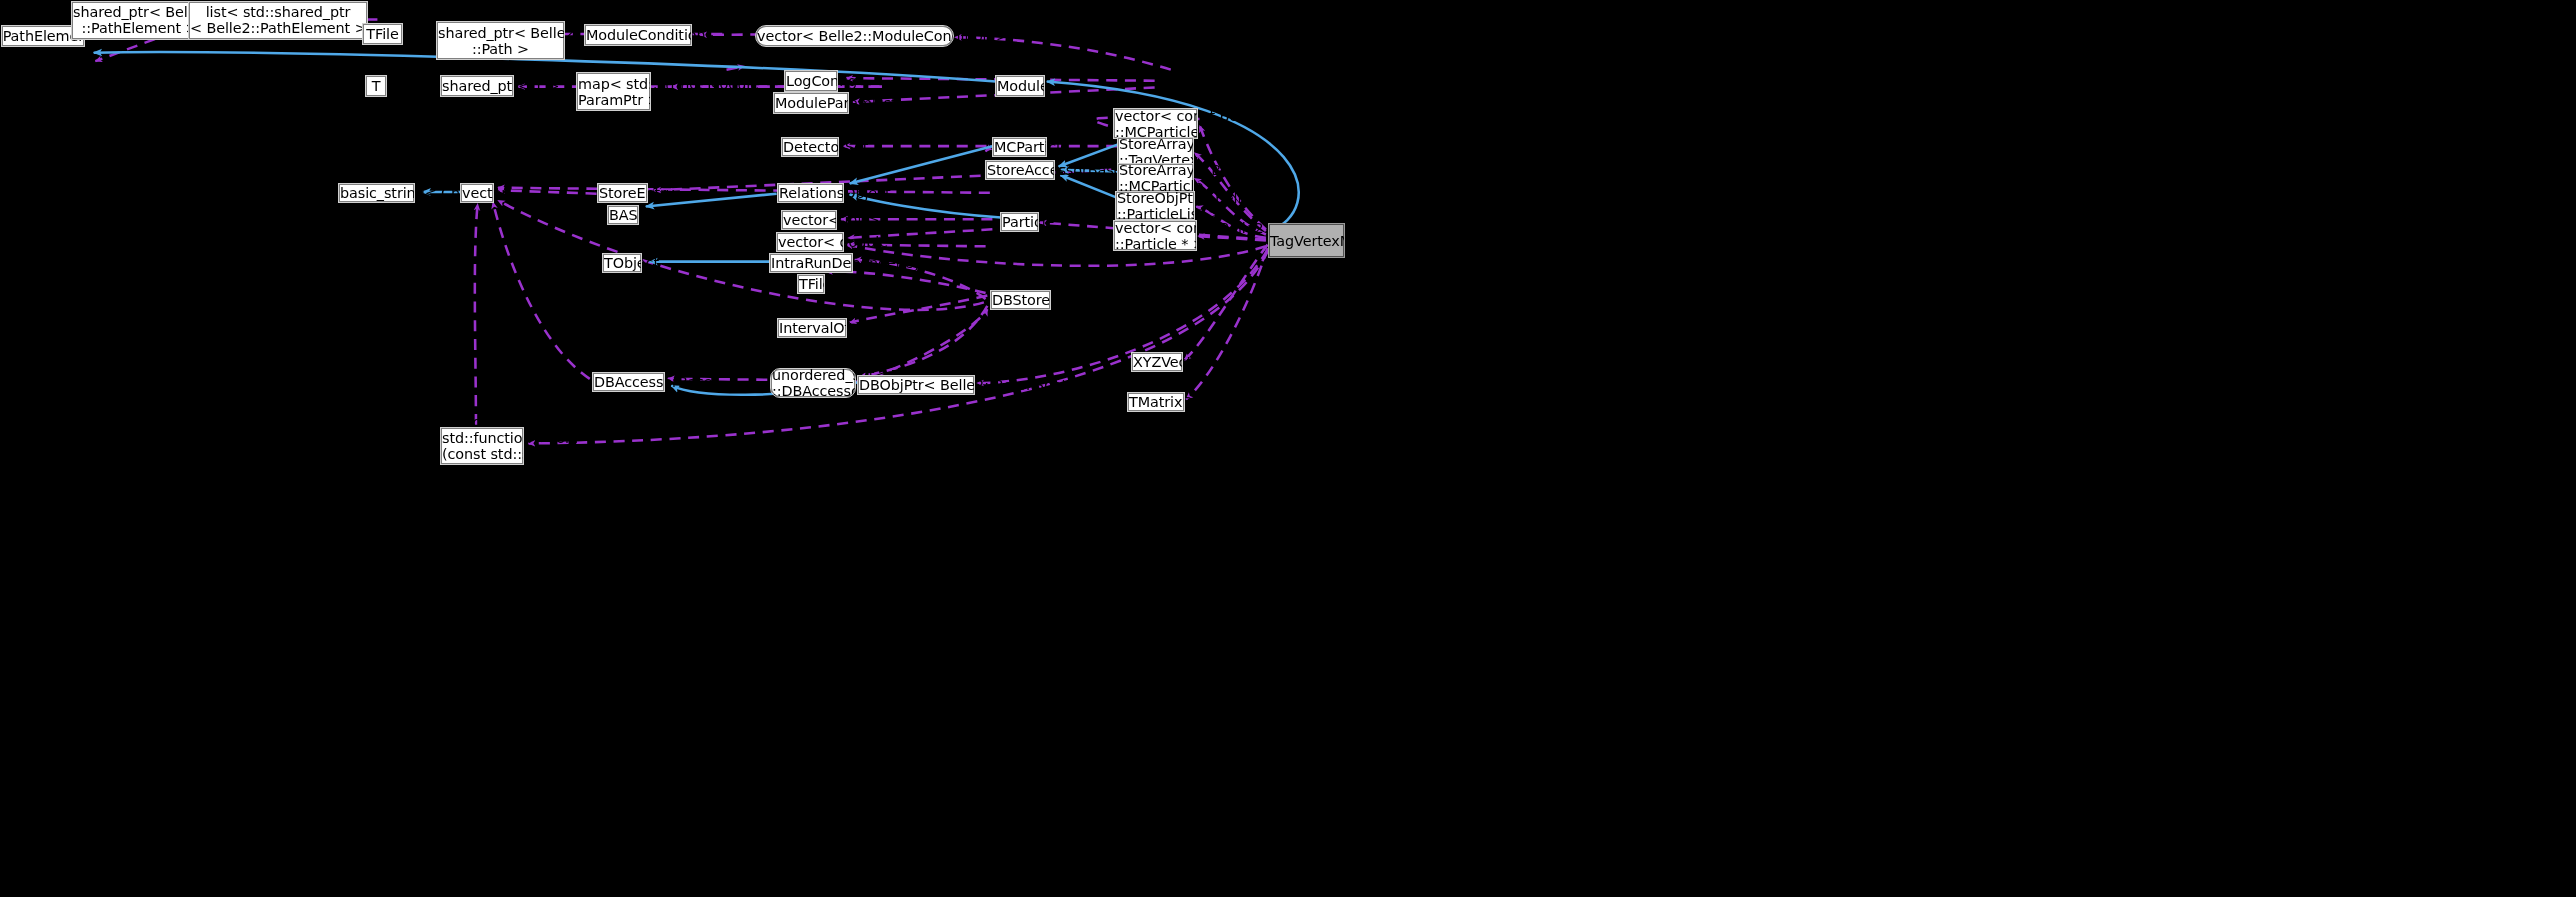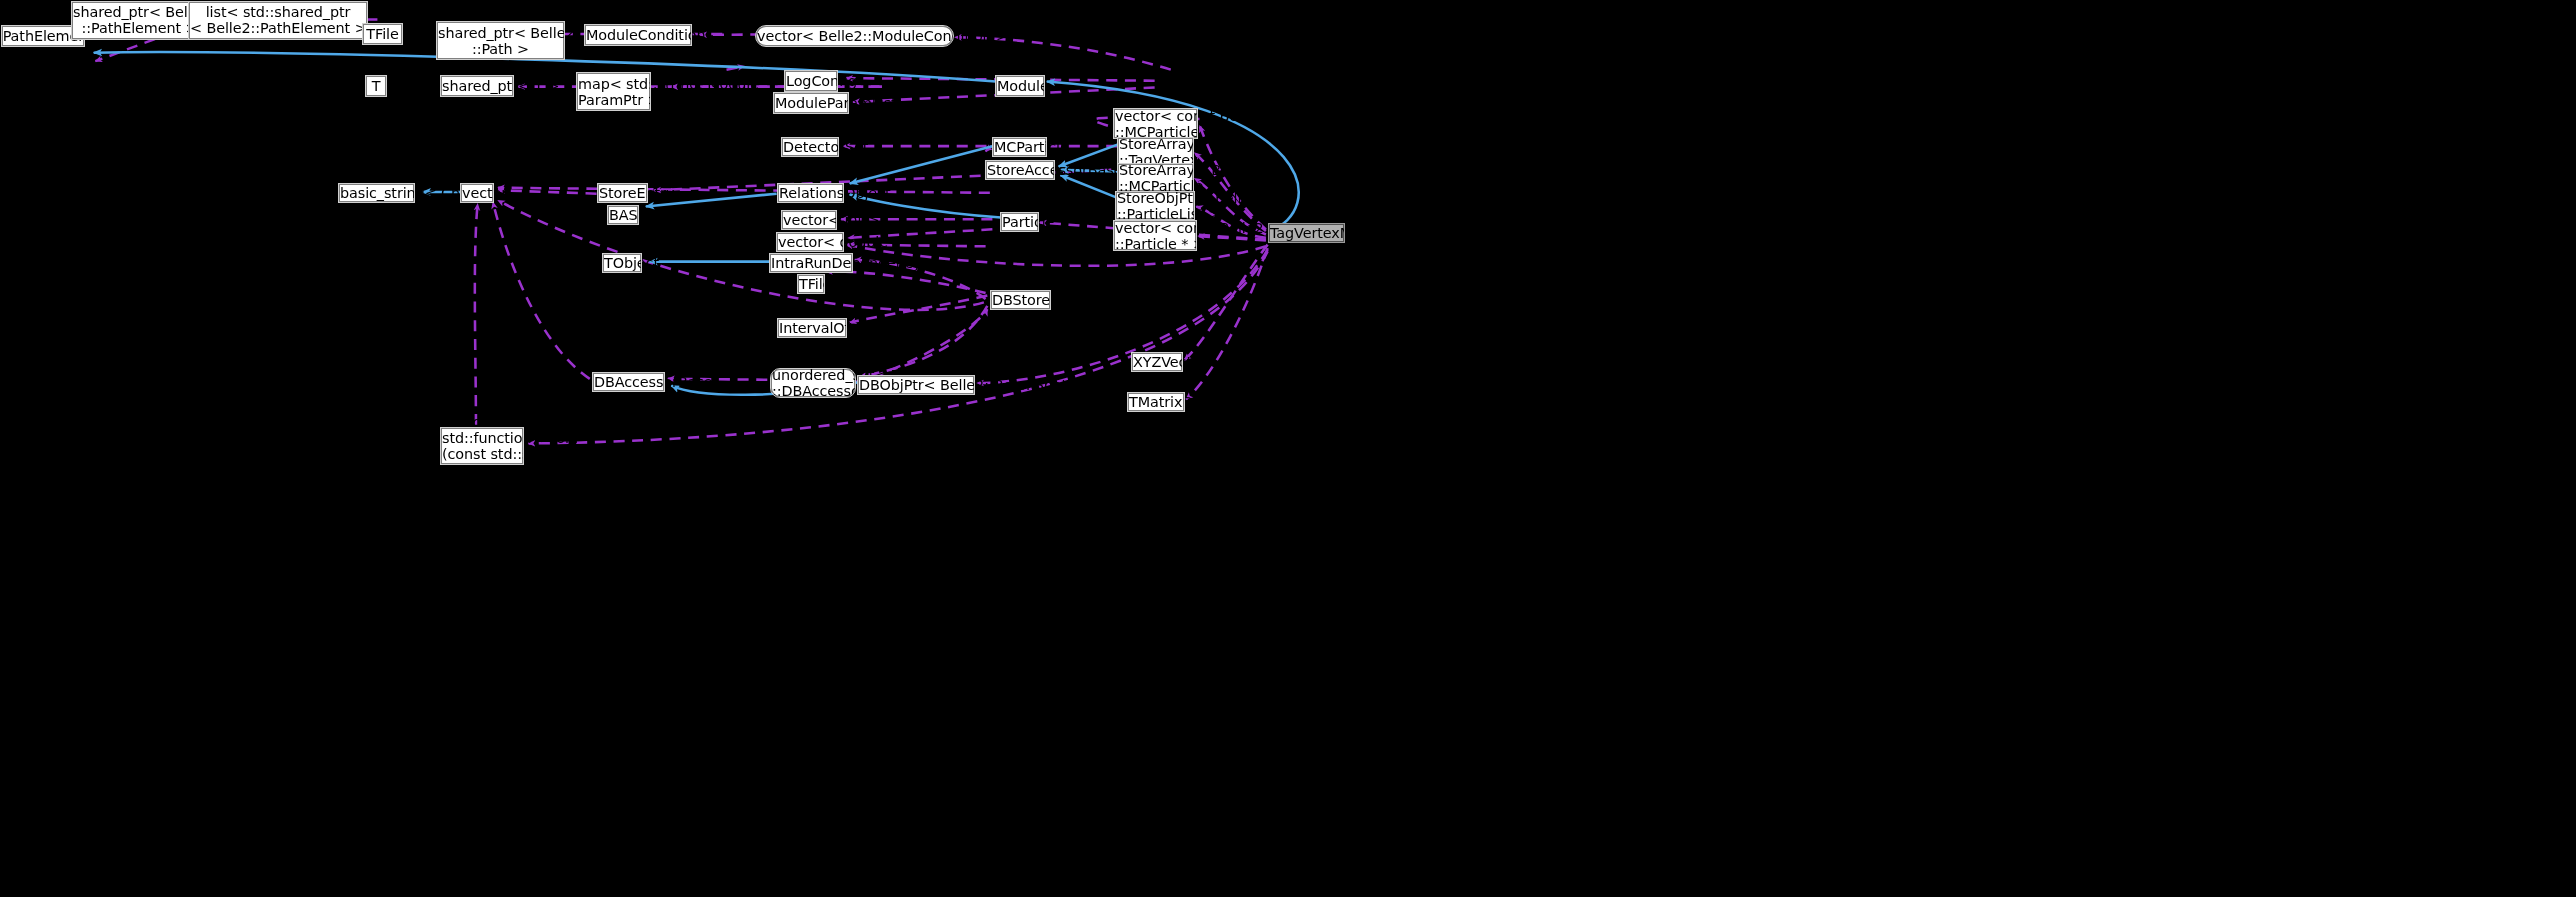--- a/index.html
+++ b/index.html
@@ -144,21 +144,21 @@
       <div class="node" style="left: 339px; top: 184px; width: 75px; height: 18px;"><span>basic_string&lt; Char &gt;</span></div>
       <div class="node" style="left: 461px; top: 184px; width: 32px; height: 18px;"><span>vector</span></div>
       <div class="node" style="left: 778px; top: 184px; width: 65px; height: 18px;"><span>RelationsObject</span></div>
       <div class="node" style="left: 1116px; top: 192px; width: 78px; height: 27px;"><span>StoreObjPtr&lt; Belle2
 ::ParticleList &gt;</span></div>
       <div class="node" style="left: 608px; top: 206px; width: 30px; height: 18px;"><span>BASE</span></div>
       <div class="node" style="left: 782px; top: 211px; width: 54px; height: 18px;"><span>vector&lt; int &gt;</span></div>
       <div class="node" style="left: 1001px; top: 213px; width: 37px; height: 18px;"><span>Particle</span></div>
       <div class="node" style="left: 1114px; top: 221px; width: 82px; height: 29px;"><span>vector&lt; const Belle2
 ::Particle * &gt;</span></div>
-      <div class="node focus" style="left: 1269px; top: 224px; width: 75px; height: 18px;"><span>TagVertexModule</span></div>
+      <div class="node focus" style="left: 1269px; top: 224px; width: 75px; height: 33px;"><span>TagVertexModule</span></div>
       <div class="node" style="left: 777px; top: 233px; width: 66px; height: 18px;"><span>vector&lt; double &gt;</span></div>
       <div class="node" style="left: 603px; top: 254px; width: 38px; height: 18px;"><span>TObject</span></div>
       <div class="node" style="left: 770px; top: 254px; width: 82px; height: 18px;"><span>IntraRunDependency</span></div>
       <div class="node" style="left: 798px; top: 275px; width: 25.5px; height: 18px;"><span>TFile</span></div>
       <div class="node" style="left: 991px; top: 291px; width: 59px; height: 18px; justify-content: flex-end;"><span>DBStoreEntry</span></div>
       <div class="node" style="left: 778px; top: 319px; width: 68px; height: 18px; text-align: center;"><span>IntervalOfValidity</span></div>
       <div class="node" style="left: 1132px; top: 353px; width: 50px; height: 18px;"><span>XYZVector</span></div>
       <div class="node" style="left: 593px; top: 373px; width: 71px; height: 18px;"><span>DBAccessorBase</span></div>
       <div class="node" style="left: 771px; top: 369px; width: 84px; height: 28px; border-radius: 9px;"><span>unordered_set&lt; Belle2
 ::DBAccessorBase * &gt;</span></div>

